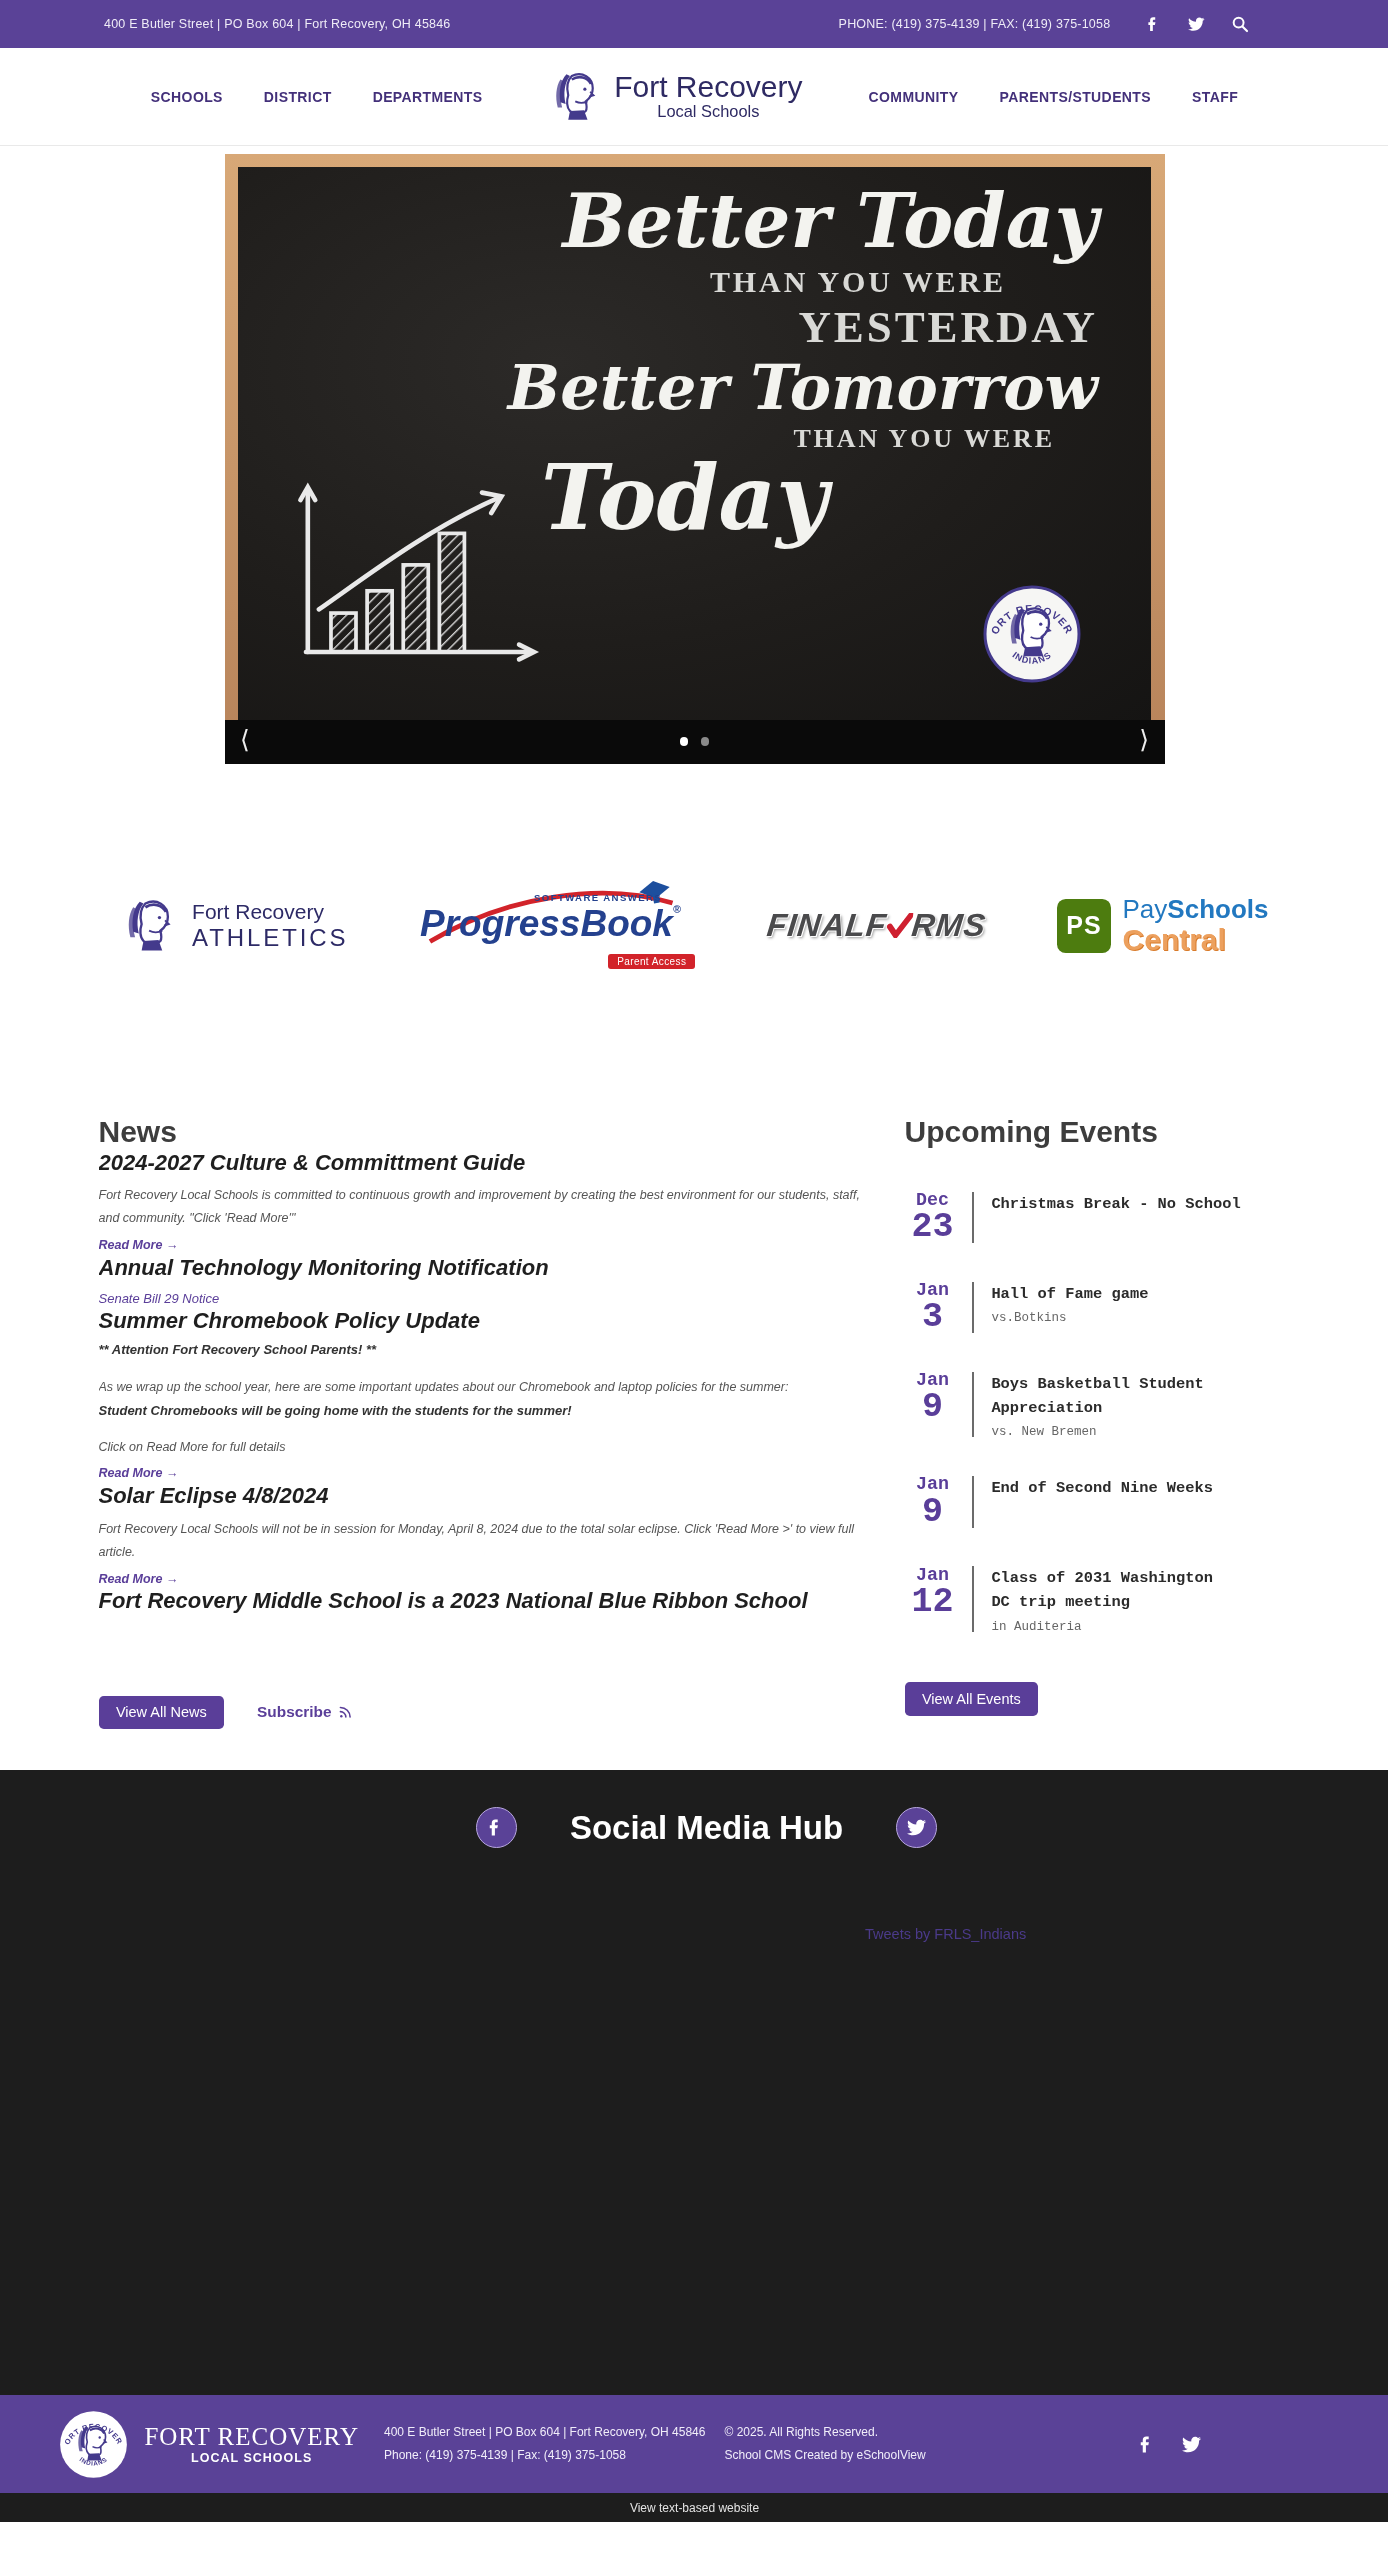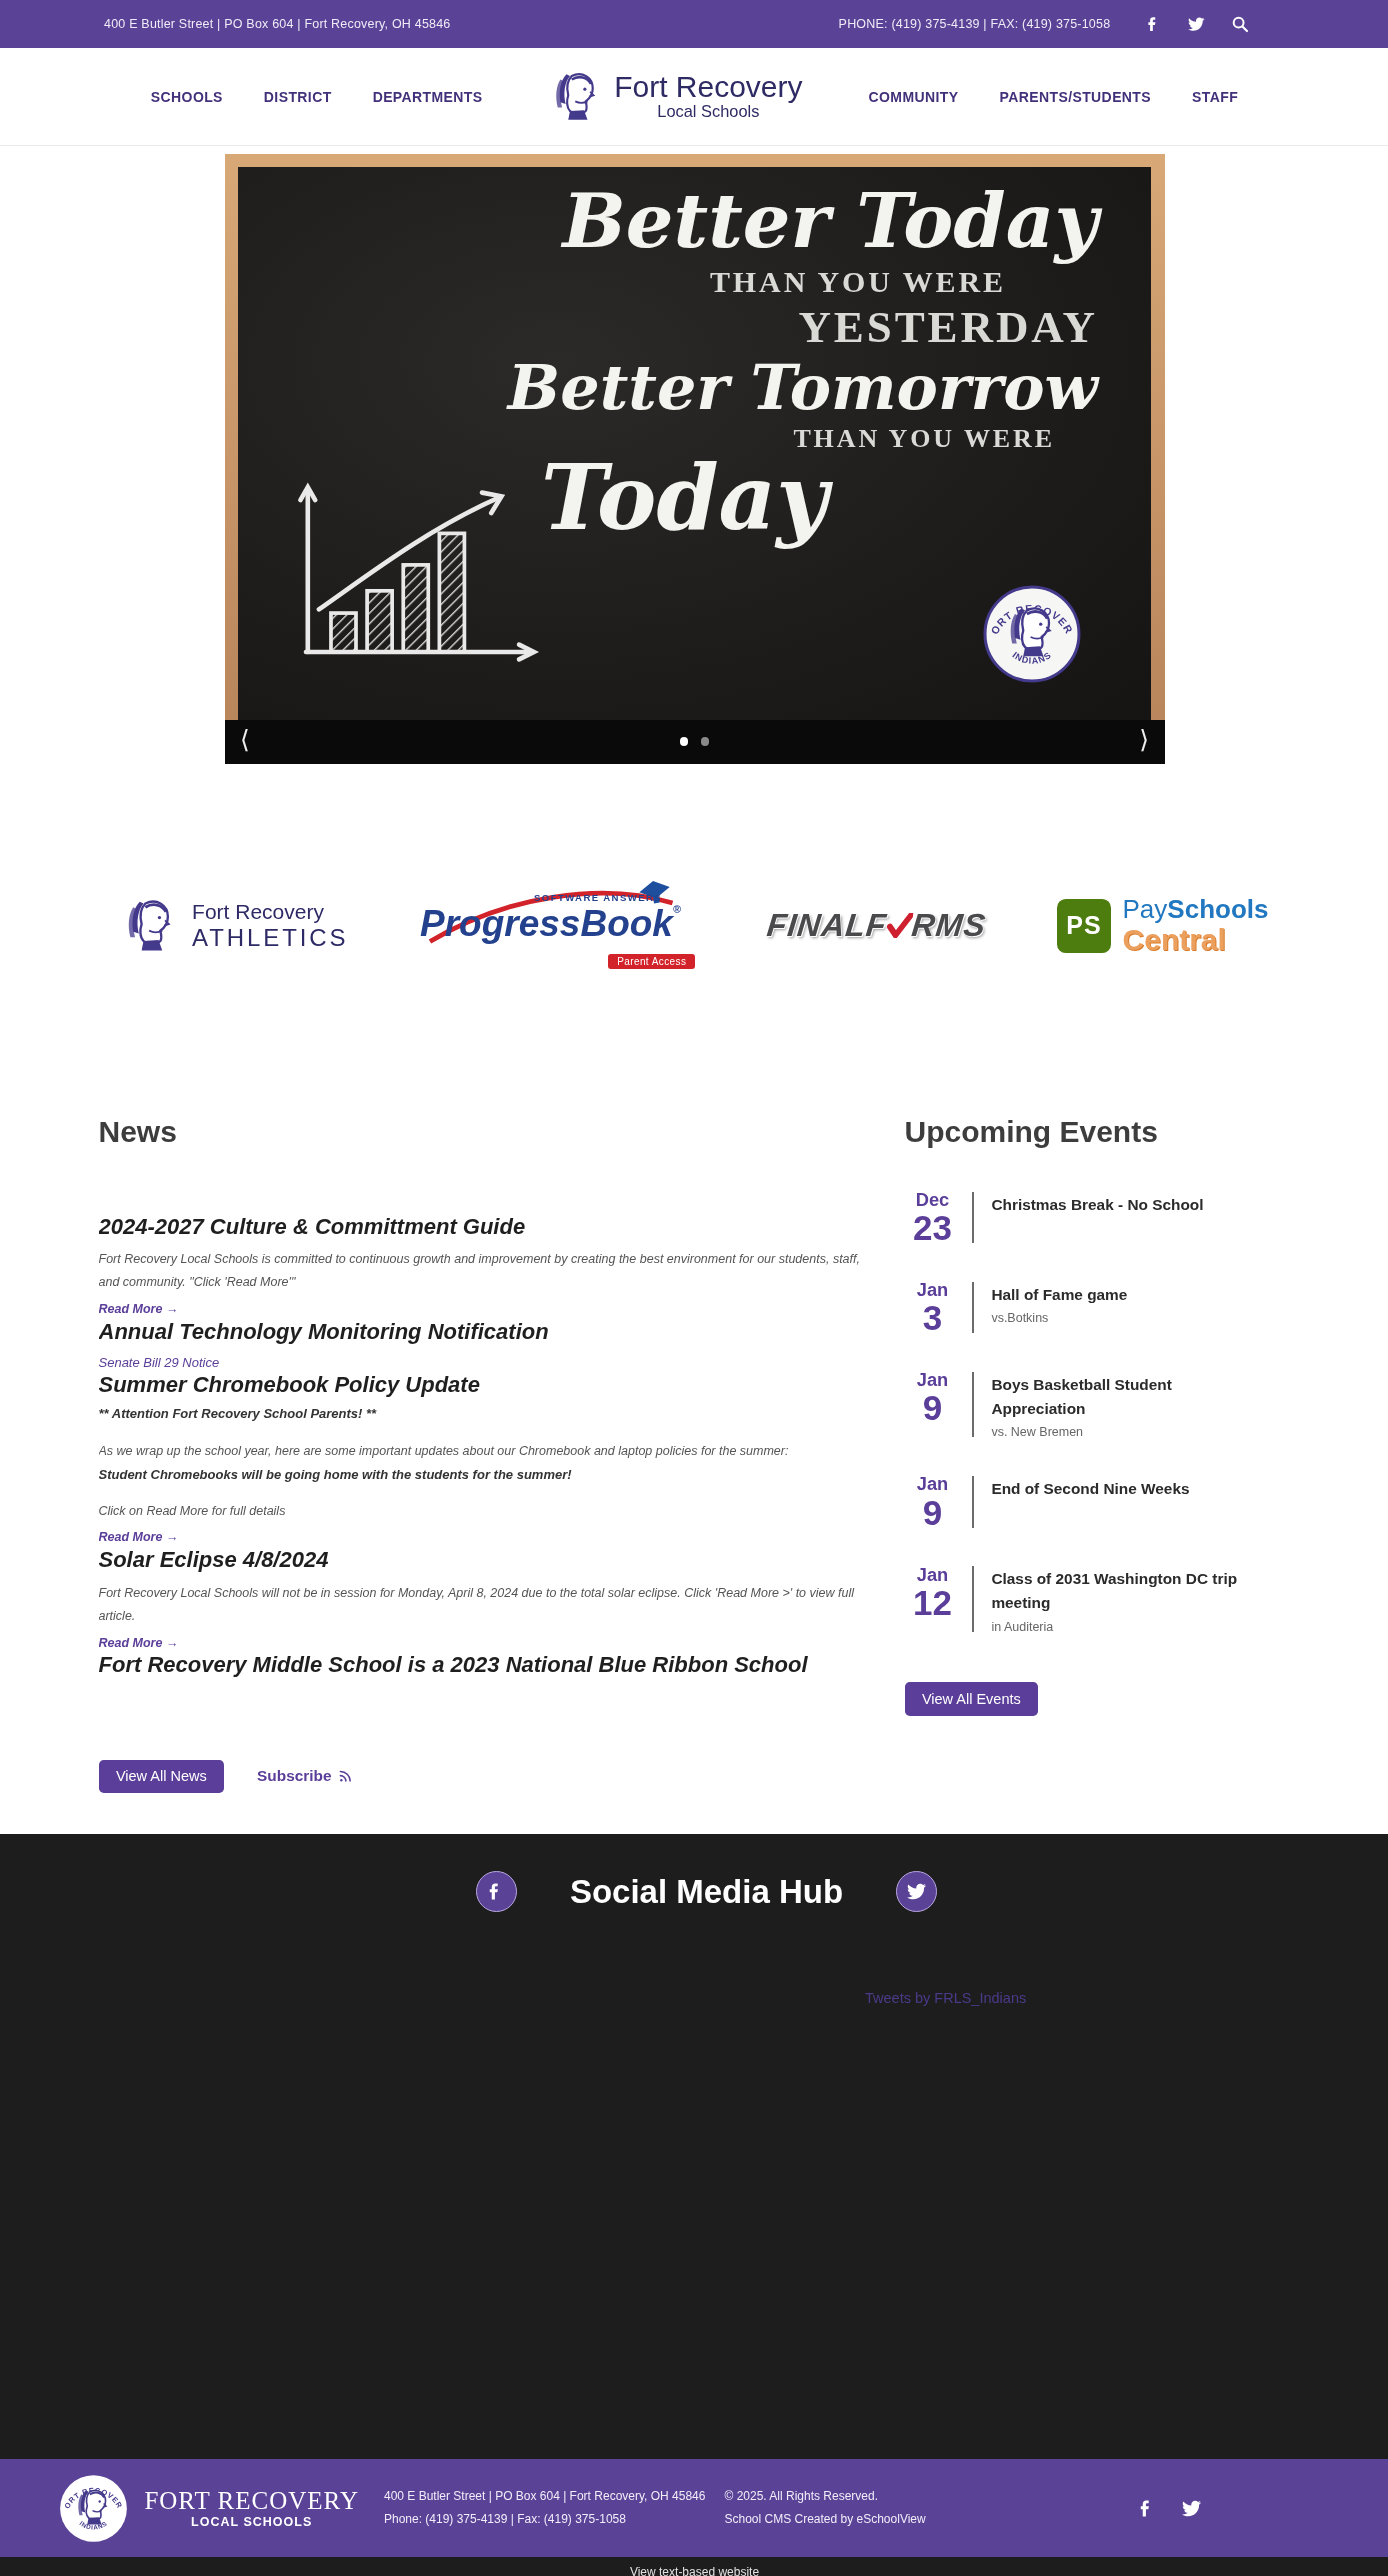--- a/index.html
+++ b/index.html
@@ -69,38 +69,38 @@
                align-items:center; justify-content:center; font-size:25px; font-weight:800; letter-spacing:1px; }
   .ps-line1 { font-size:26px; color:#2278c0; line-height:1.05; }
   .ps-line1 b { font-weight:800; }
   .ps-line2 { font-size:30px; font-weight:800; color:#eca05e; text-shadow:1px 1px 0 #d97b2a; line-height:1.05; }
 
   
   .main { width:1192px; margin:135px auto 0; display:flex; gap:25px; }
   .news-col { width:781px; }
   .events-col { width:386px; }
   h2.sec { font-size:30px; font-weight:bold; color:#3d3d3d; margin:0; }
-  .news-col h2.sec { margin-bottom:64px; }
+  .news-col h2.sec { }
   .events-col h2.sec { margin-bottom:41px; }
   .news-list { height:526px; overflow:hidden;font-style:italic; }
   .art-title { font-size:22px; font-weight:800; color:#1f1f1f; margin:13.5px 0 7.7px; line-height:1.25; }
   .art-title:first-child { margin-top:0; }
   .art-body { font-size:12.5px; color:#555; line-height:1.85; margin:0 0 3.9px; }
   .plink { color:#5a3e99; font-size:13px; cursor:pointer; text-decoration:none; display:inline-block; }
   .read-more { font-weight:bold; font-size:12.5px; margin:3.9px 0 1.9px; }
   .attention { font-size:13px; font-weight:bold; color:#333; margin:1.9px 0 19px; }
   .art-bold { font-size:13px; font-weight:bold; color:#333; margin:0 0 17.4px; }
   .btn-row { margin-top:21px; display:flex; align-items:center; gap:33px; }
   .btn { background:#5a3e99; color:#fff; font-size:14.5px; padding:8.7px 17.4px; border-radius:4.8px; border:none;
          cursor:pointer; font-family:inherit; }
   .subscribe { color:#5a3e99; font-weight:bold; font-size:15.4px; display:inline-flex; align-items:center; gap:6.8px; cursor:pointer; }
   .rss { width:14.5px; height:14.5px; stroke:#5a3e99; stroke-width:2.6; fill:none; stroke-linecap:round; }
   .rss circle { fill:#5a3e99; stroke:none; }
 
-  .event { display:flex; margin-bottom:35px; }
+  .event { display:flex; margin-bottom:35px;font-family:Liberation Mono, monospace; }
   .edate { width:56px; text-align:center; color:#5a3e99; flex:none; }
   .emonth { font-size:18.3px; font-weight:800; line-height:1.1; }
   .eday { font-size:35px; font-weight:800; line-height:1; }
   .evr { width:1.9px; background:#6b6b6b; margin:1.9px 17.4px 1.9px 11.6px; flex:none; }
   .ebody { padding-top:2.9px; }
   .etitle { font-size:15.4px; font-weight:800; color:#2b2b2b; line-height:1.55; }
   .esub { font-size:12.5px; color:#666; margin-top:4.8px; }
 
   
   .social { background:#1d1d1d; height:625px; margin-top:41px; position:relative; padding-top:37px;padding-left:24px; }

